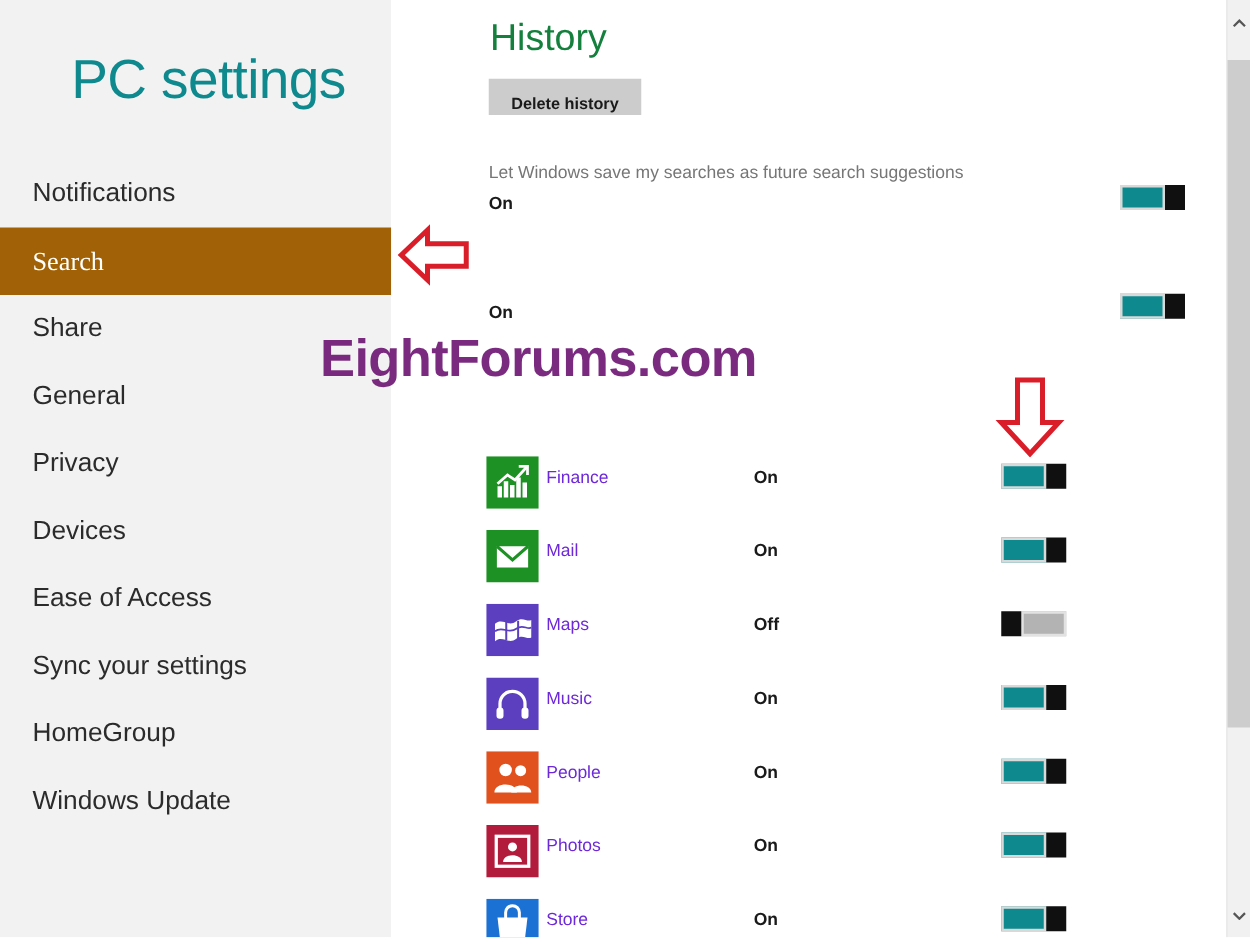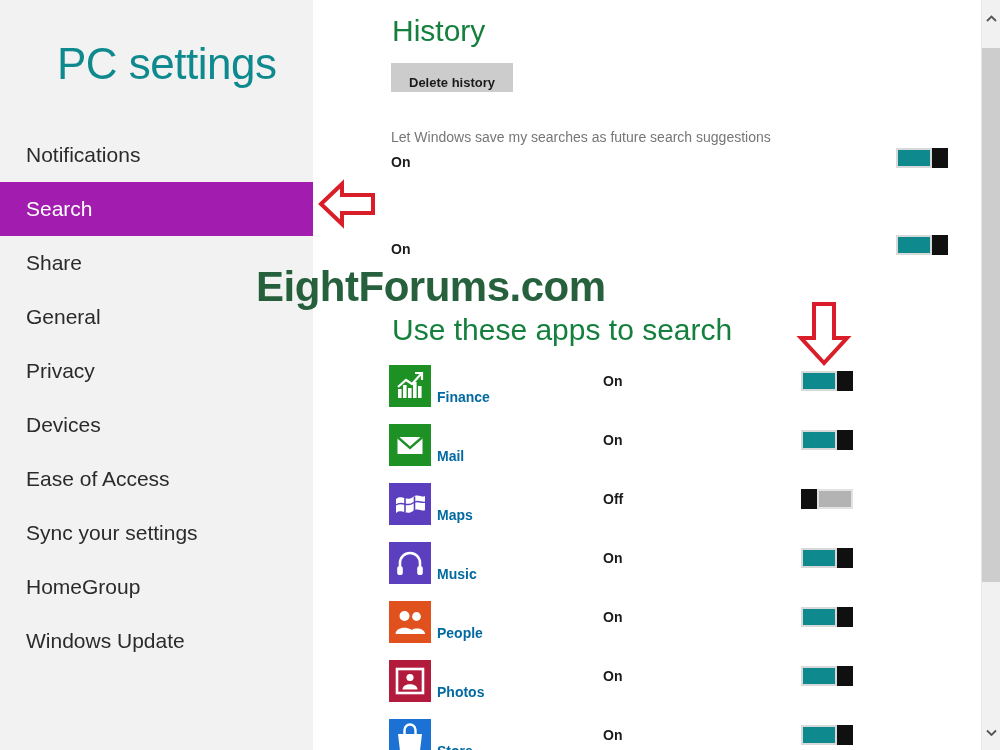--- a/index.html
+++ b/index.html
@@ -47,22 +47,23 @@
     align-items: center;
     padding-left: 26px;
     box-sizing: border-box;
     font-size: 21px;
     font-weight: 300;
     color: #2b2b2b;
     white-space: nowrap;
     cursor: default;
   }
   .nav-item.selected {
-    background: #a21caf;
+    background: #a16207;
     color: #ffffff;
+    font-family: Liberation Serif, serif;
   }
 
   
   #content {
     position: absolute;
     left: 313px; top: 0;
     width: 668px; height: 750px;
     background: #ffffff;
     overflow: hidden;
   }
@@ -153,43 +154,42 @@
     width: 42px; height: 42px;
     display: flex;
     align-items: center;
     justify-content: center;
   }
   .app-icon svg { display: block; }
   .app-name {
     position: absolute;
     left: 124px; top: 9px;
     font-size: 14px;
-    font-weight: 700;
-    color: #0369a1;
-    white-space: nowrap;
-    line-height: 1;
-    margin-top: 16px;
+    font-weight: 400;
+    color: #6d28d9;
+    white-space: nowrap;
+    line-height: 1;
   }
   .app-state {
     position: absolute;
     left: 290px; top: 9px;
     font-size: 14px;
     font-weight: bold;
     color: #1a1a1a;
     line-height: 1;
   }
   .app-row .toggle { left: 488px; top: 6px; }
 
   
   #watermark {
     position: absolute;
     left: 256px; top: 266px;
     font-size: 42px;
     font-weight: bold;
-    color: #14532d;
+    color: #701a75;
     letter-spacing: -0.5px;
     white-space: nowrap;
     line-height: 1;
     z-index: 40;
     opacity: 0.92;
   }
 
   
   #arrow-left-search {
     position: absolute;
@@ -266,21 +266,20 @@
       <span class="track"></span>
       <span class="thumb"></span>
     </div>
 
     <div class="setting-state" style="top:242px;">On</div>
     <div class="toggle on" style="left:583px; top:235px;">
       <span class="track"></span>
       <span class="thumb"></span>
     </div>
 
-    <div class="section-heading" id="apps-heading">Use these apps to search</div>
 
     <div id="app-list">
         <div class="app-row">
           <div class="app-icon">
             <svg width="42" height="42" viewBox="0 0 42 42">
               <rect x="0" y="0" width="42" height="42" fill="#1e9124"></rect>
               <g fill="#ffffff">
                 <rect x="9" y="24" width="3.6" height="9"></rect>
                 <rect x="14" y="20" width="3.6" height="13"></rect>
                 <rect x="19" y="23" width="3.6" height="10"></rect>

